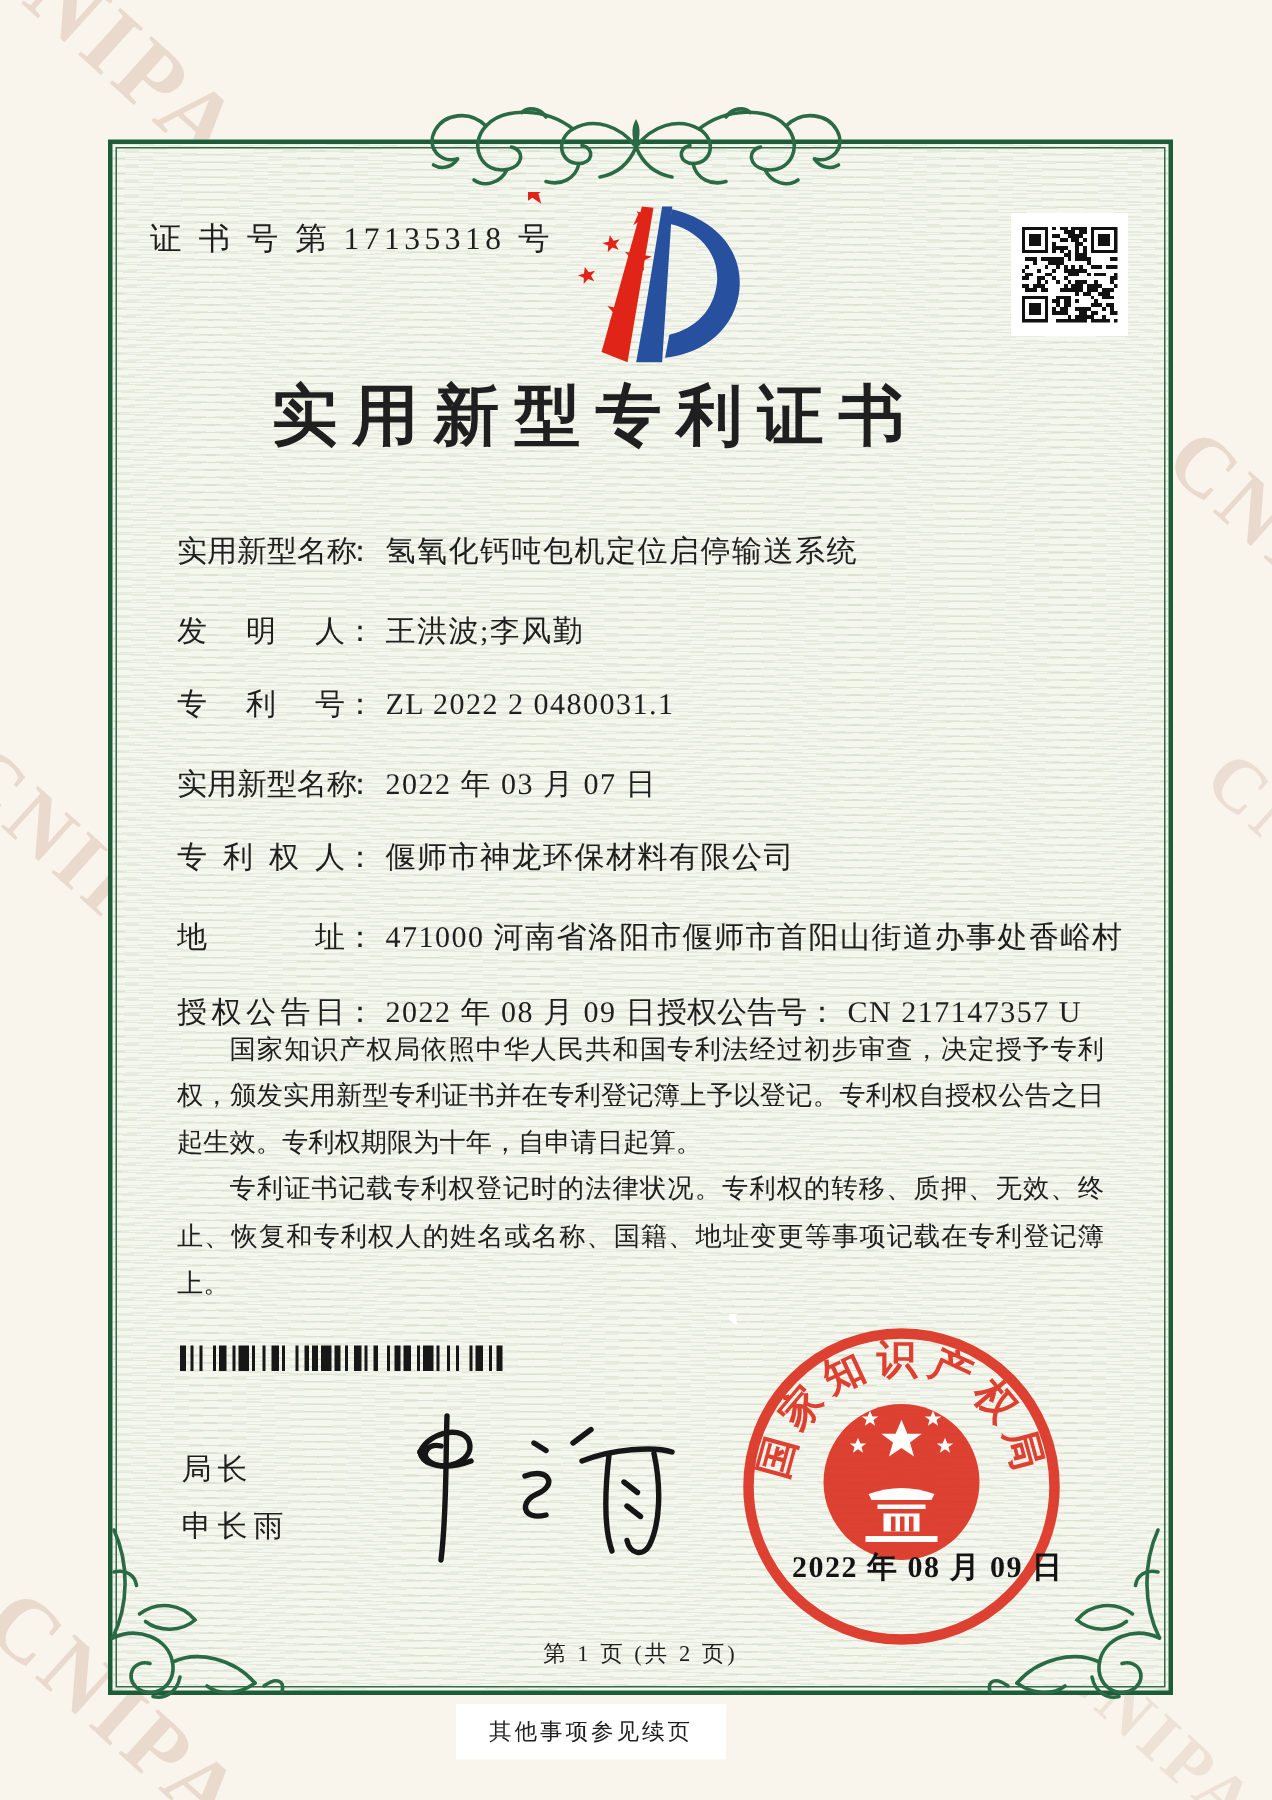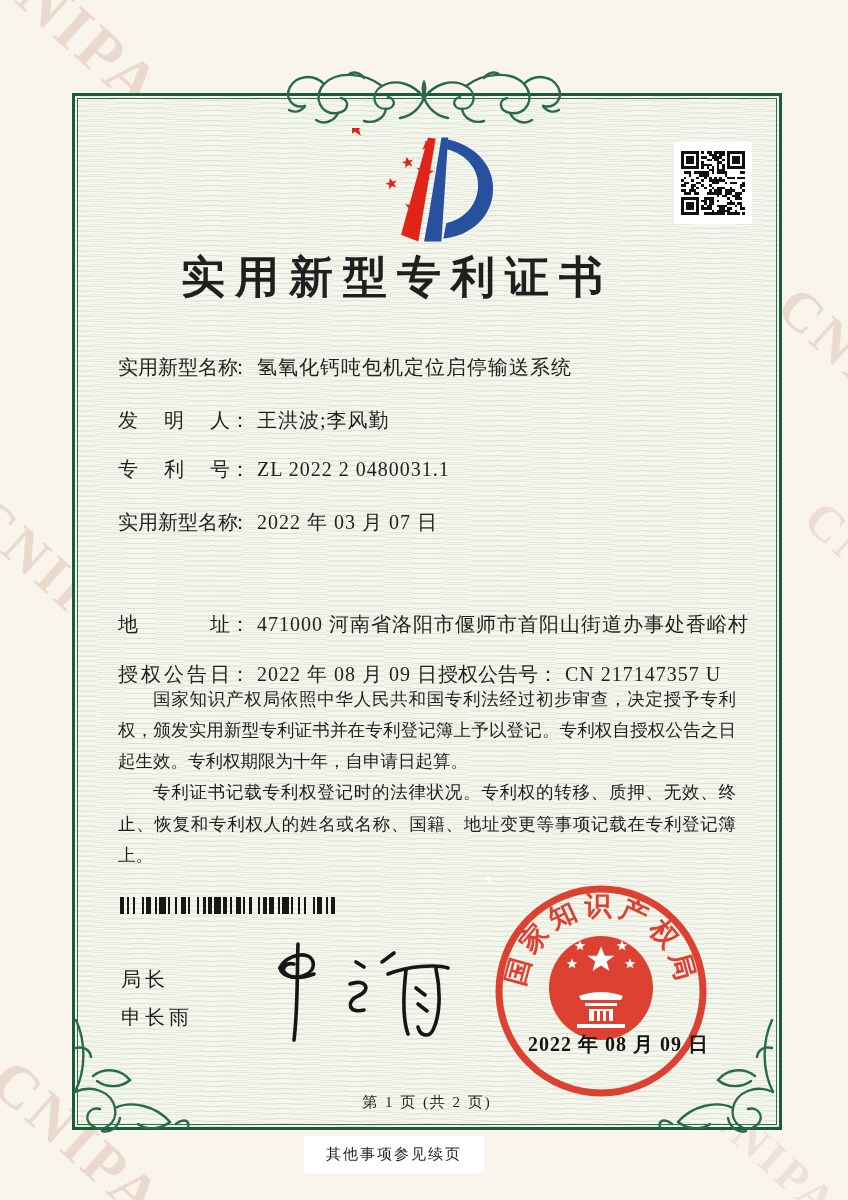--- a/index.html
+++ b/index.html
@@ -131,20 +131,21 @@
       <path d="M15,80 C32,72 52,80 55,96 C58,112 42,122 31,113 C23,106 29,94 40,97"></path>
       <path d="M55,96 C72,88 96,94 110,110"></path>
       <path d="M110,110 C101,117 87,119 78,112"></path>
       <path d="M33,64 C45,55 61,57 70,68 C61,76 46,76 37,69"></path>
       <path d="M16,36 C24,34 30,38 31,45"></path>
       <path d="M116,112 C124,106 130,108 128,116"></path>
       <path d="M60,106 C58,116 50,121 42,119"></path>
     </g>
   </svg>
 
+  <div class="cert-no">证 书 号 第 17135318 号</div>
 
   <svg class="logo" viewBox="0 0 150 130">
     <g fill="#e02417">
       <polygon points="76,10 84,11 66,118 48,111"></polygon>
       <polygon points="74,14 70,23 79,17" fill="#e02417"></polygon>
       <g id="st">
         <polygon points="0,-10 2.9,-3.1 10,-3.1 4.2,1.2 6.2,8.1 0,4 -6.2,8.1 -4.2,1.2 -10,-3.1 -2.9,-3.1"></polygon>
       </g>
     </g>
     <use href="#st" transform="translate(76,16) scale(0.45) rotate(18)" fill="#e02417"></use>
@@ -486,20 +487,24 @@
     <span class="fvalue">王洪波;李风勤</span>
   </div>
   <div class="field-row" style="top:456px">
     <span class="flabel">专利号</span><span class="fcolon">：</span>
     <span class="fvalue">ZL 2022 2 0480031.1</span>
   </div>
   <div class="field-row" style="top:509px">
     <span class="flabel">实用新型名称</span><span class="fcolon">：</span>
     <span class="fvalue">2022 年 03 月 07 日</span>
   </div>
+  <div class="field-row" style="top:558px">
+    <span class="flabel">专利权人</span><span class="fcolon">：</span>
+    <span class="fvalue">偃师市神龙环保材料有限公司</span>
+  </div>
   <div class="field-row" style="top:611px">
     <span class="flabel">地址</span><span class="fcolon">：</span>
     <span class="fvalue">471000 河南省洛阳市偃师市首阳山街道办事处香峪村</span>
   </div>
   <div class="field-row" style="top:661px;width:618px">
     <span class="flabel">授权公告日</span><span class="fcolon">：</span>
     <span class="fvalue">2022 年 08 月 09 日</span>
     <span class="grant-group">
       <span>授权公告号</span><span class="fcolon">：</span>
       <span class="fvalue">CN 217147357 U</span>

